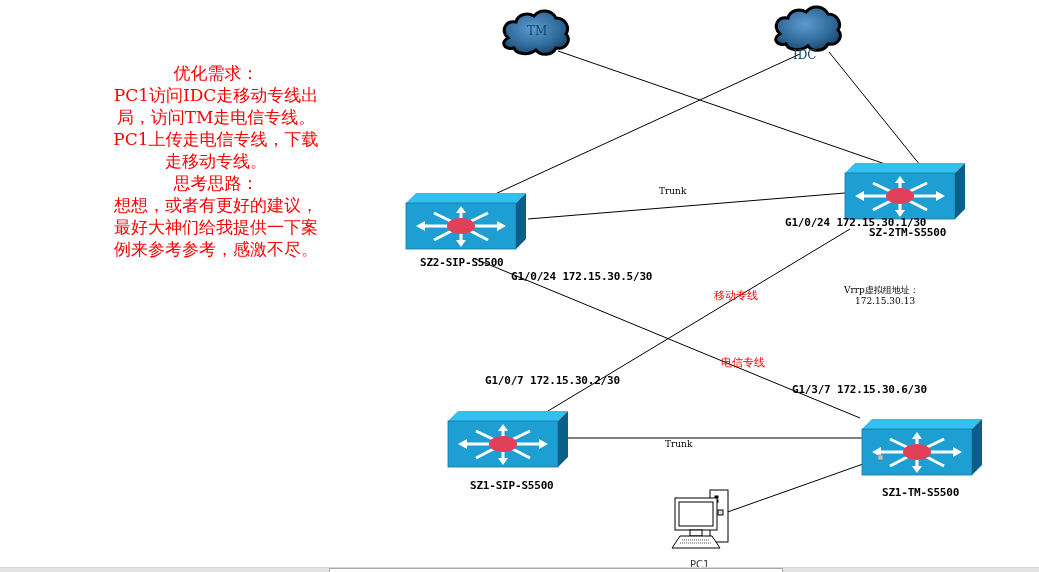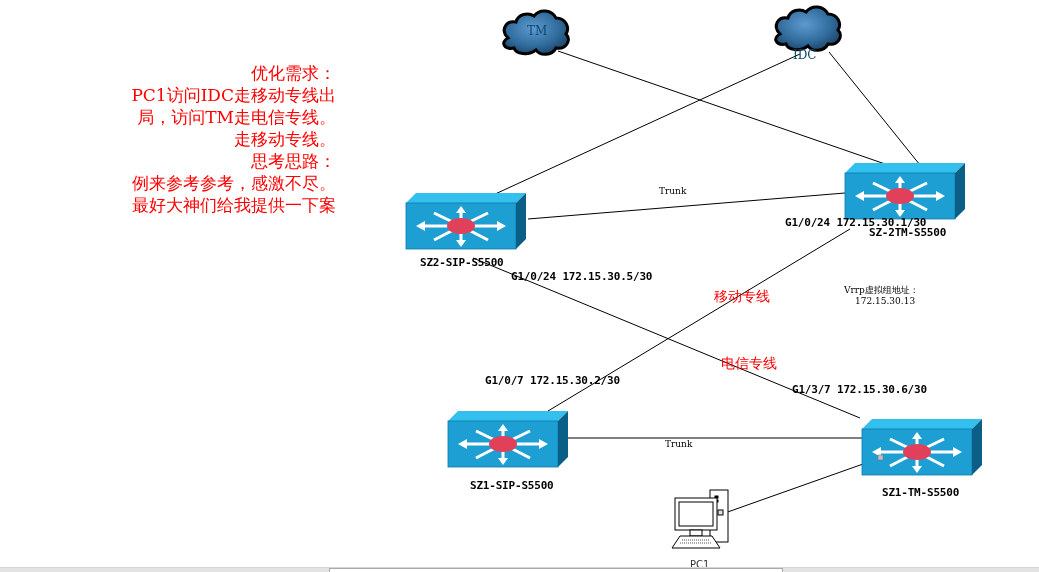--- a/index.html
+++ b/index.html
@@ -4,49 +4,51 @@
   <style>
     html, body { margin: 0; padding: 0; }
     body {
       width: 1039px; height: 572px; position: relative; overflow: hidden;
       background: #ffffff;
       font-family: "DejaVu Serif", serif;
     }
     .note {
       position: absolute; left: 96px; top: 62px; width: 240px;
       color: #ff0000; font-size: 17px; line-height: 22px;
-      font-family: "DejaVu Serif", serif; text-align: right;
+      font-family: "DejaVu Serif", serif; text-align: center;
     }
     .note .line { display: block; white-space: nowrap; }
     svg.canvas { position: absolute; left: 0; top: 0; }
     .lbl { position: absolute; font-size: 11px; font-family: "DejaVu Sans Mono", monospace; color: #000; white-space: nowrap; font-weight: bold; letter-spacing: -0.2px; }
     .lbl-plain { position: absolute; font-size: 9px; font-family: "DejaVu Serif", serif; color: #000; white-space: nowrap; }
-    .lbl-red { position: absolute; font-size: 14px; font-family: "DejaVu Sans", sans-serif; color: #ff0000; white-space: nowrap; }
+    .lbl-red { position: absolute; font-size: 11px; font-family: "DejaVu Sans", sans-serif; color: #ff0000; white-space: nowrap; }
     .cloud-text { position: absolute; font-size: 12px; color: #0c4a6e; font-family: "DejaVu Serif", serif; }
     .pc-label { position: absolute; font-size: 10px; color: #333; font-family: "DejaVu Sans", sans-serif; }
     .hscroll {
       position: absolute; left: 0; top: 567px; width: 1039px; height: 5px;
       background: #e3e3e3; border-top: 1px solid #d6d6d6;
     }
     .hscroll-thumb {
       position: absolute; left: 329px; top: 568px; width: 452px; height: 4px;
       background: #ffffff; border: 1px solid #a9a9a9; border-bottom: none;
     }
   </style>
 </head>
 <body>
 
 <div class="note">
   <span class="line">优化需求：</span>
   <span class="line">PC1访问IDC走移动专线出</span>
   <span class="line">局，访问TM走电信专线。</span>
+  <span class="line">PC1上传走电信专线，下载</span>
   <span class="line">走移动专线。</span>
   <span class="line">思考思路：</span>
+  <span class="line">想想，或者有更好的建议，</span>
+  <span class="line">最好大神们给我提供一下案</span>
   <span class="line">例来参考参考，感激不尽。</span>
-  <span class="line">最好大神们给我提供一下案</span>
 </div>
 
 <svg class="canvas" width="1039" height="572" viewBox="0 0 1039 572">
   <defs>
     <radialGradient id="cloudGrad" cx="45%" cy="40%" r="70%">
       <stop offset="0%" stop-color="#5d9ad0"></stop>
       <stop offset="60%" stop-color="#2f6a9a"></stop>
       <stop offset="100%" stop-color="#173a5a"></stop>
     </radialGradient>
     <g id="switch">

